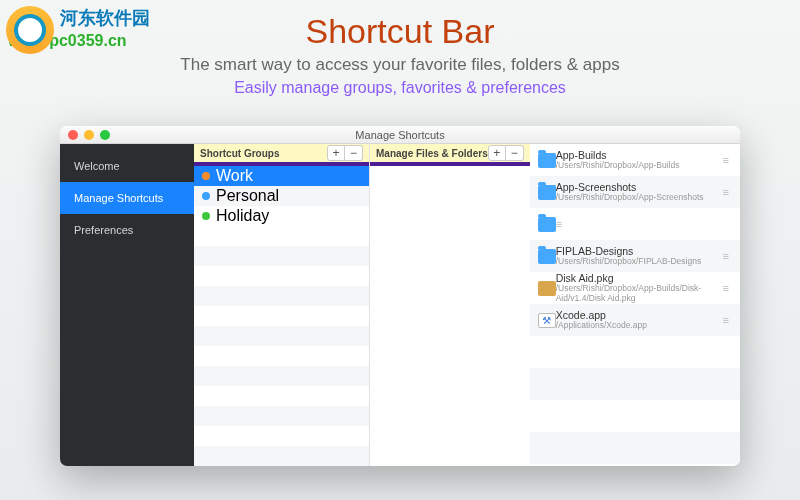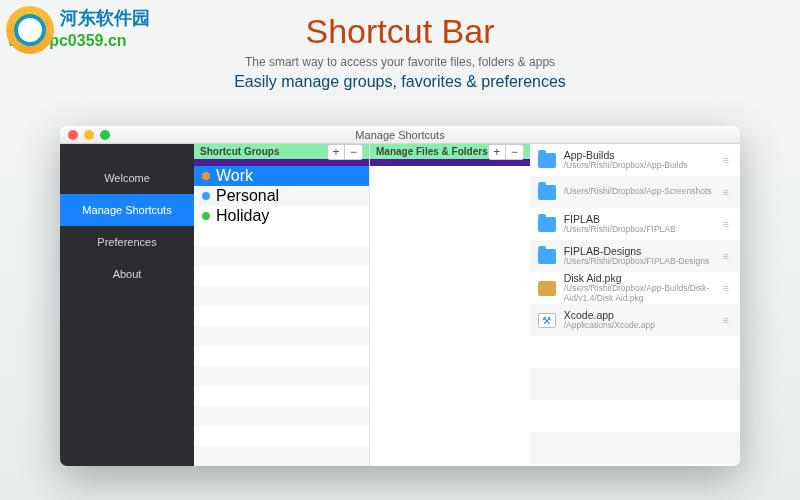--- a/index.html
+++ b/index.html
@@ -25,24 +25,24 @@
 }
 .watermark-url {
   position: absolute; left: 8px; top: 32px;
   font-size: 16px; font-weight: bold; color: #2cb12c;
   font-family: Arial,sans-serif;
 }
 .hero-title {
   text-align: center; font-size: 34px; font-weight: 300; color: #c2410c; margin-top: 12px;
 }
 .hero-sub {
-  text-align: center; font-size: 12px; color: #666; margin-top: 4px;
+  text-align: center; font-size: 17px; color: #666; margin-top: 4px;
 }
 .hero-sub2 {
-  text-align: center; font-size: 16px; color: #0c4a6e; margin-top: 4px;
+  text-align: center; font-size: 16px; color: #8b5cf6; margin-top: 4px;
 }
 .app-window {
   position: absolute; left: 60px; top: 126px;
   width: 680px; height: 340px;
   background: #fff;
   border-radius: 7px;
   box-shadow: 0 14px 40px rgba(0,0,0,0.28);
   overflow: hidden;
   display: flex; flex-direction: column;
 }
@@ -55,32 +55,32 @@
 .traffic { display:flex; gap:6px; margin-left:8px;}
 .traffic span { width:10px; height:10px; border-radius:50%; display:block;}
 .tl-close{background:#ff5f57;} .tl-min{background:#febc2e;} .tl-max{background:#28c840;}
 .titlebar-title {
   position:absolute; left:0; right:0; text-align:center;
   font-size:11px; color:#555; pointer-events:none;
 }
 .body-row { flex:1; display:flex; }
 .sidebar {
   width:134px; background:#2b2d31; color:#ccc;
-  display:flex; flex-direction:column; padding-top:18px;text-align:center;
+  display:flex; flex-direction:column; padding-top:6px;
 }
 .side-item {
   padding:10px 14px; font-size:11px; color:#d5d5d5; cursor:pointer;
 }
 .side-item.active { background:#1a84ff; color:#fff; }
 .mid-panel {
   width:176px; border-right:1px solid #e2e2e2; display:flex; flex-direction:column;
 }
 .panel-header {
   height:22px; display:flex; align-items:center; justify-content:space-between;
-  padding:0 6px; border-bottom:7px solid #4c1d95; background:#86efac;
+  padding:0 6px; border-bottom:4px solid #4c1d95; background:#fef9c3;
 }
 .panel-header .label { font-size:10px; font-weight:600; color:#444;}
 .pm-btns { display:flex; gap:0;}
 .pm-btns button {
   width:18px; height:16px; border:1px solid #ccc; background:#fff;
   font-size:12px; line-height:12px; color:#555; cursor:pointer;
 }
 .pm-btns button:first-child{border-radius:3px 0 0 3px;}
 .pm-btns button:last-child{border-radius:0 3px 3px 0; border-left:none;}
 .group-list { flex:1; overflow:hidden;}
@@ -88,21 +88,21 @@
   height:20px; display:flex; align-items:center; gap:6px;
   padding:0 8px; font-size:16px;
 }
 .group-row:nth-child(even){background:#f4f6f8;}
 .group-row.selected{background:#1a84ff; color:#fff;}
 .dot{width:8px;height:8px;border-radius:50%;}
 .d-orange{background:#ff8c2b;} .d-blue{background:#3aa0ff;} .d-green{background:#3cc83c;}
 .file-panel { flex:1; display:flex; flex-direction:row;}
 .file-list{flex:1; overflow:hidden;}
 .file-row{
-  height:32px; display:flex; align-items:center; padding:0 10px 0 8px; gap:8px;
+  height:32px; display:flex; align-items:center; padding:0 10px 0 8px; 
 }
 .file-row:nth-child(even){background:#f4f6f8;}
 .ficon{width:18px;height:15px;border-radius:2px;background:#44a8ff;position:relative;}
 .ficon::before{content:"";position:absolute;top:-3px;left:0;width:8px;height:3px;background:#44a8ff;border-radius:2px 2px 0 0;}
 .ficon.pkg{background:#d9a64b;border-radius:2px;}
 .ficon.pkg::before{display:none;}
 .ficon.app{background:#fff;border:1px solid #bbb;display:flex;align-items:center;justify-content:center;}
 .ficon.app::before{display:none;}
 .ficon.app .hammer{font-size:10px;color:#3a78d8;}
 .ftext{flex:1; display:flex; flex-direction:column; line-height:1.15;}
@@ -136,21 +136,20 @@
     </div>
     <div class="titlebar-title">Manage Shortcuts</div>
   </div>
 
   <div class="body-row">
 
     <div class="sidebar">
       <div class="side-item">Welcome</div>
       <div class="side-item active">Manage Shortcuts</div>
       <div class="side-item">Preferences</div>
-      <div class="side-item">About</div>
     </div>
 
     <div class="mid-panel">
       <div class="panel-header">
         <span class="label">Shortcut Groups</span>
         <div class="pm-btns">
           <button>+</button>
           <button>−</button>
         </div>
       </div>
@@ -199,31 +198,28 @@
           <div class="ftext">
             <div class="fname">App-Builds</div>
             <div class="fpath">/Users/Rishi/Dropbox/App-Builds</div>
           </div>
           <div class="drag-icon">≡</div>
         </div>
 
         <div class="file-row">
           <div class="ficon"></div>
           <div class="ftext">
+            <div class="fname">App-Screenshots</div>
             <div class="fpath">/Users/Rishi/Dropbox/App-Screenshots</div>
           </div>
           <div class="drag-icon">≡</div>
         </div>
 
         <div class="file-row">
           <div class="ficon"></div>
-          <div class="ftext">
-            <div class="fname">FIPLAB</div>
-            <div class="fpath">/Users/Rishi/Dropbox/FIPLAB</div>
-          </div>
           <div class="drag-icon">≡</div>
         </div>
 
         <div class="file-row">
           <div class="ficon"></div>
           <div class="ftext">
             <div class="fname">FIPLAB-Designs</div>
             <div class="fpath">/Users/Rishi/Dropbox/FIPLAB-Designs</div>
           </div>
           <div class="drag-icon">≡</div>

